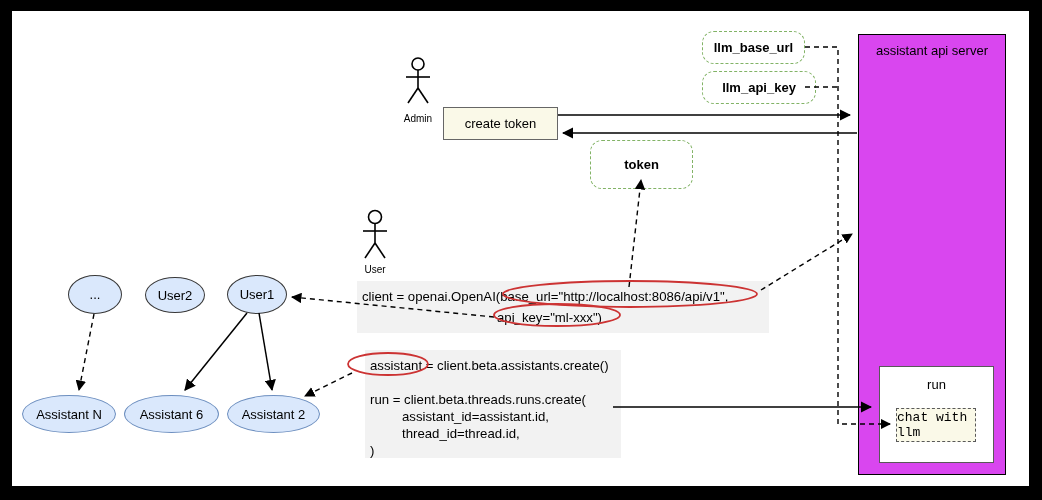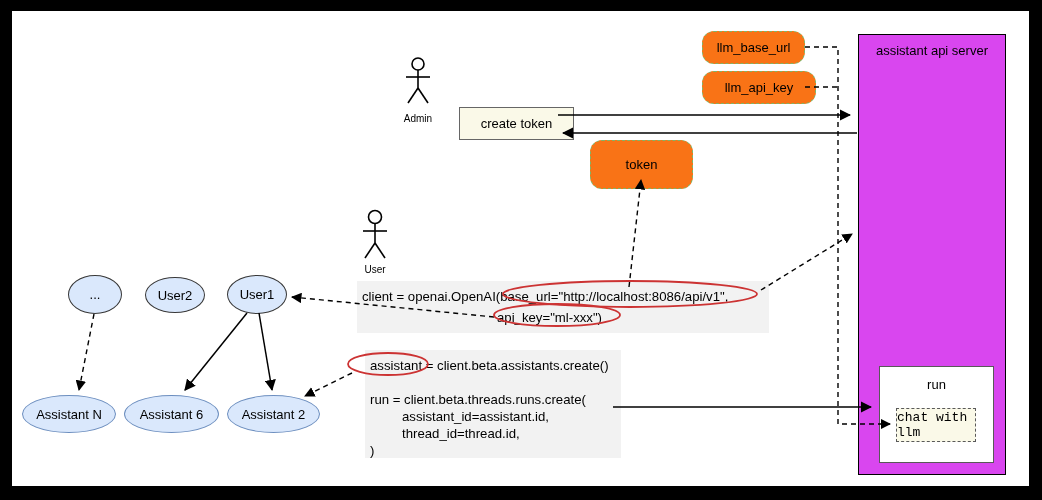--- a/index.html
+++ b/index.html
@@ -1,22 +1,22 @@
 <!DOCTYPE html>
 <html><head>
 <meta charset="utf-8">
 <style>
   html,body{margin:0;padding:0;background:#222;}
   #stage{position:relative;width:1042px;height:500px;background:#000;overflow:hidden;
          font-family:"Liberation Sans","DejaVu Sans",sans-serif;color:#000;}
   #canvas{position:absolute;left:12px;top:11px;width:1017px;height:475px;background:#fff;}
   .abs{position:absolute;box-sizing:border-box;}
   
-  .gbox{background:#f97316;border:1.6px dashed #82b366;border-radius:12px;
-        display:flex;align-items:center;justify-content:center;font-size:13px;}
+  .gbox{background:#ffffff;border:1.6px dashed #82b366;border-radius:12px;
+        display:flex;align-items:center;justify-content:center;font-size:13px;font-weight:bold;}
   
   .cream{background:#faf9e8;}
   .ctoken{border:1.6px solid #666;display:flex;align-items:center;justify-content:center;font-size:13px;}
   .chat{border:1.4px dashed #595959;display:flex;align-items:center;justify-content:center;font-size:13px;}
   
   .server{background:#d946ef;border:1.5px solid #000;}
   .runbox{background:#fff;border:1.3px solid #595959;}
   .boxtitle{position:absolute;left:0;right:0;top:8px;text-align:center;font-size:13px;}
   
   .code{background:#f2f2f2;font-size:13.2px;white-space:nowrap;}
@@ -44,21 +44,21 @@
 
   <div class="abs server" style="left:858px;top:34px;width:148px;height:441px;">
     <div class="boxtitle">assistant api server</div>
   </div>
 
   <div class="abs runbox" style="left:879px;top:366px;width:115px;height:97px;">
     <div class="boxtitle" style="top:10px;">run</div>
   </div>
   <div class="abs cream chat" style="left:896px;top:408px;width:80px;height:34px;font-family:Liberation Mono, monospace;">chat with llm</div>
 
-  <div class="abs cream ctoken" style="left:443px;top:107px;width:115px;height:33px;margin-left:16px;">create token</div>
+  <div class="abs cream ctoken" style="left:443px;top:107px;width:115px;height:33px;">create token</div>
 
   <div class="abs actor-lbl" style="left:395px;top:113px;width:46px;">Admin</div>
   <div class="abs actor-lbl" style="left:352px;top:264px;width:46px;">User</div>
 
   <div class="abs code" style="left:357px;top:281px;width:412px;height:52px;padding-top:5px;">
     <div class="c1-line">client = openai.OpenAI(base_url="http://localhost:8086/api/v1",</div>
     <div class="c1-line ind138">api_key="ml-xxx")</div>
   </div>
 
   <div class="abs code" style="left:357px;top:350px;width:256px;height:108px;padding-top:7px;margin-left:8px;">

